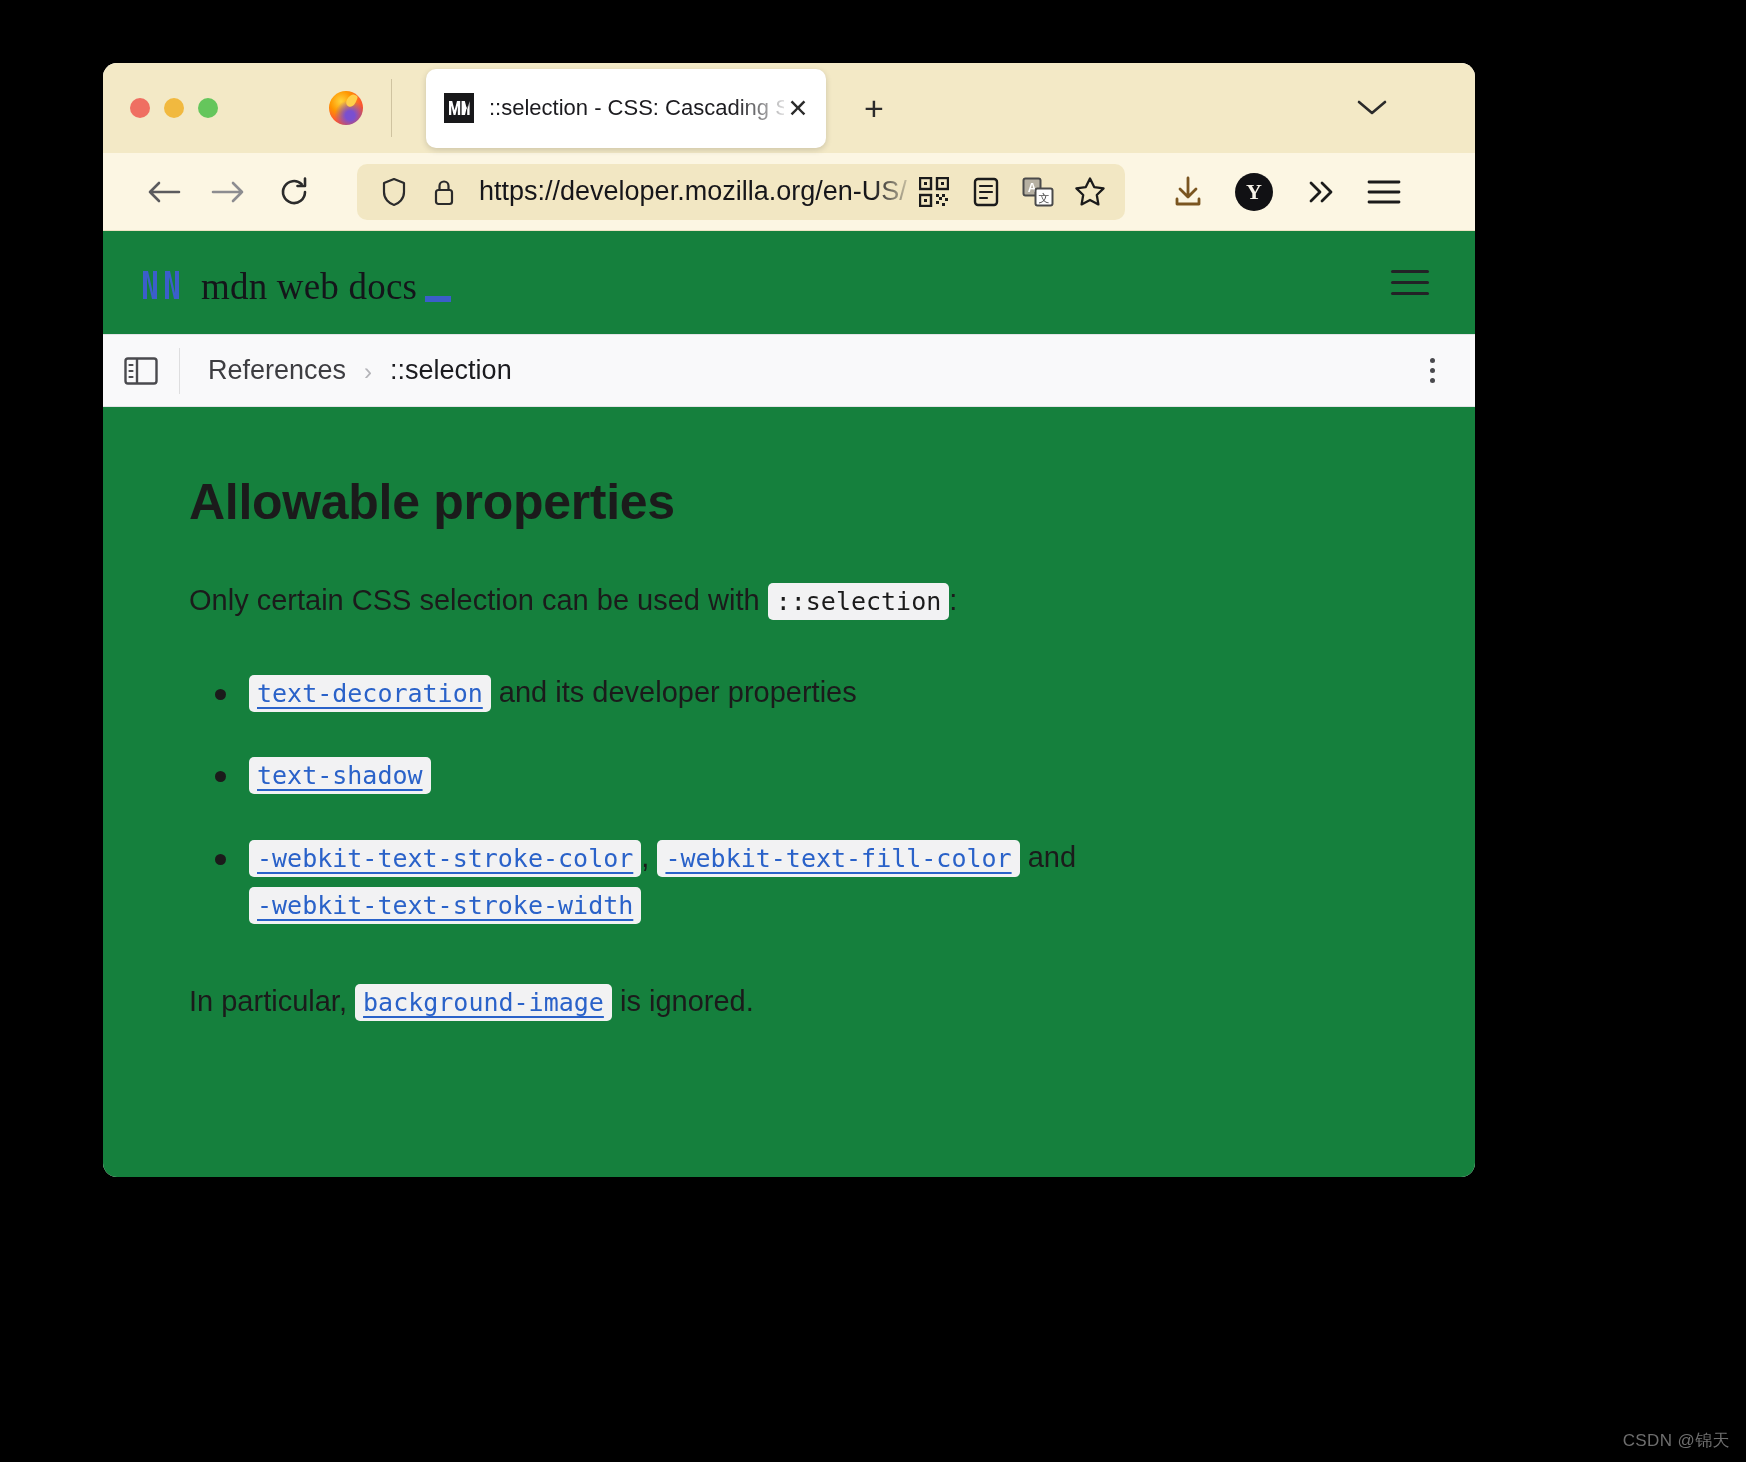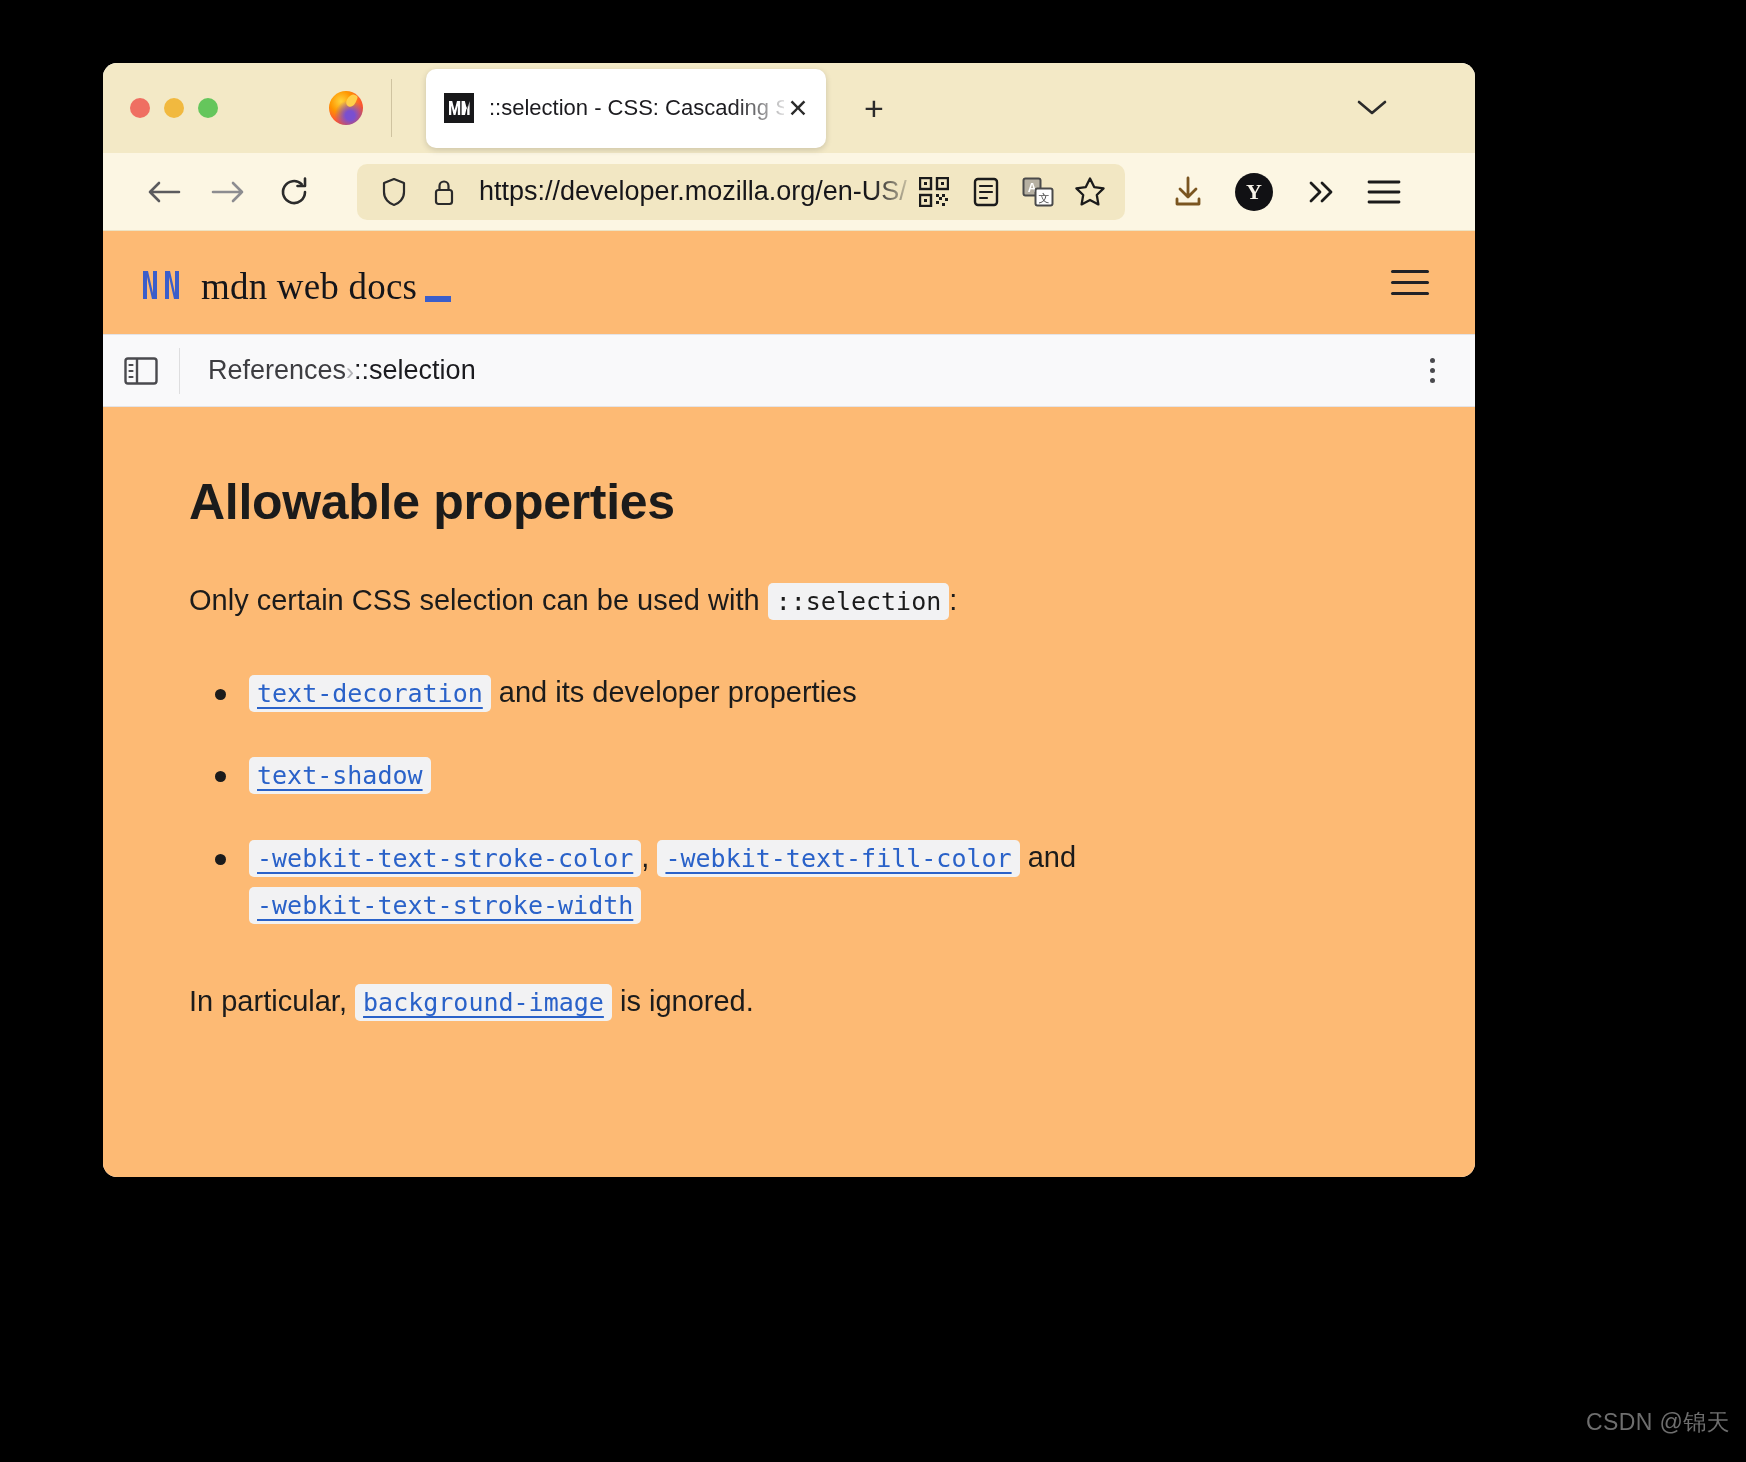--- a/index.html
+++ b/index.html
@@ -198,21 +198,21 @@
     background: #111114;
     color: #f7f3e9;
     display: flex; align-items: center; justify-content: center;
     font-size: 22px;
     font-weight: 700;
     font-family: "Liberation Serif", serif;
   }
 
   
   .page {
-    background: #fdba74;
+    background: #15803d;
     height: 946px;
     overflow: hidden;
   }
 
   .mdn-header {
     height: 104px;
     display: flex;
     align-items: center;
     justify-content: space-between;
     padding: 0 46px 0 36px;
@@ -255,20 +255,21 @@
     align-items: center;
     justify-content: center;
     flex: 0 0 auto;
   }
   .bc-sep-line { width: 1px; height: 46px; background: #dededf; flex: 0 0 auto; }
   .breadcrumb {
     flex: 1 1 auto;
     display: flex;
     align-items: flex-end;
     padding-left: 28px;
+    gap: 18px;
     font-size: 27px;
     color: #3d3d41;
   }
   .bc-chevron { color: #b4b4b8; font-size: 24px; }
   .bc-current { color: #1b1b1f; }
   .kebab {
     flex: 0 0 auto;
     display: flex; flex-direction: column; gap: 5px;
     align-items: center;
   }
@@ -334,22 +335,22 @@
 
   .outro {
     font-size: 29px;
     color: #1b1b1b;
     line-height: 1.5;
   }
 
   .watermark {
     position: absolute;
     right: 16px;
-    bottom: 24px;
-    font-size: 23px;
+    bottom: 10px;
+    font-size: 17px;
     color: #6e6e6e;
     letter-spacing: 0.4px;
   }
 </style>
 </head>
 <body>
 
 <div id="root">
 
   <div class="browser-window">

